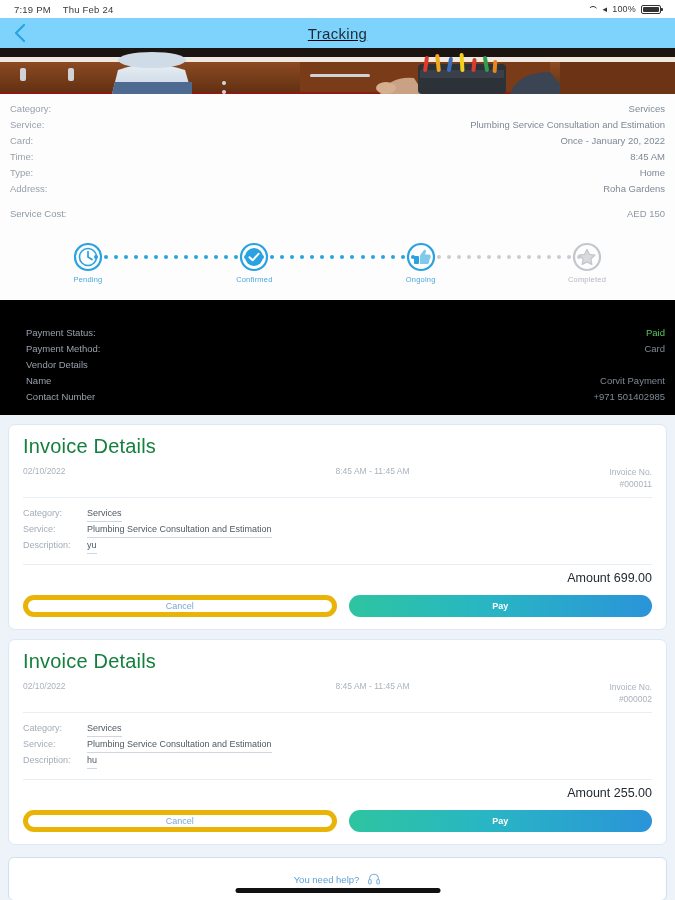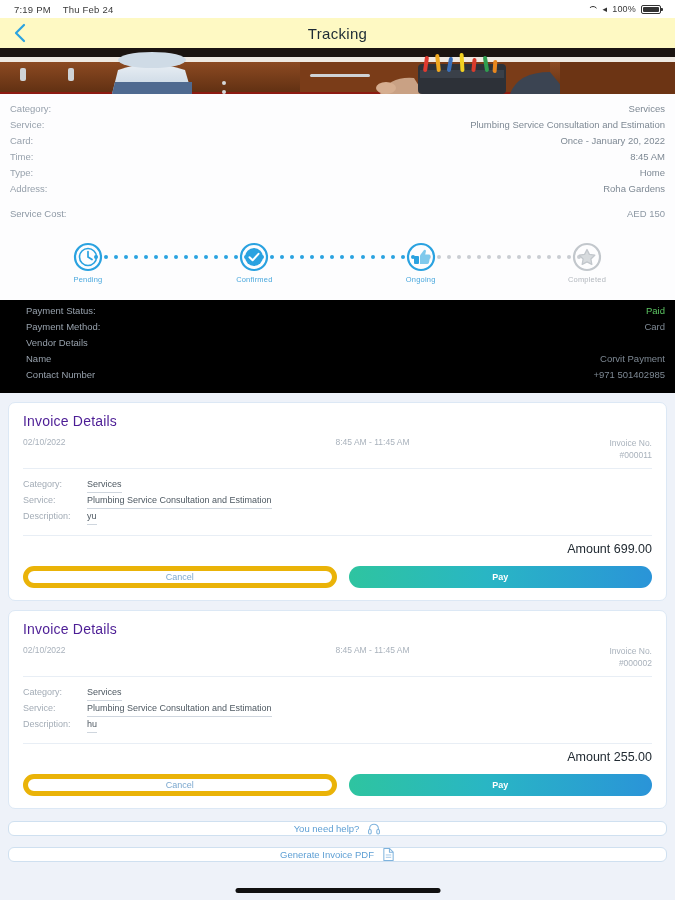--- a/index.html
+++ b/index.html
@@ -31,22 +31,22 @@
     position: relative; padding: 1px;
   }
   .battery::after {
     content: ""; position: absolute; right: -3px; top: 2.5px;
     width: 2px; height: 3px; background: #333; border-radius: 0 1px 1px 0;
   }
   .battery i { display: block; height: 100%; width: 100%; background: #333; border-radius: 1px; }
 
   
   .navbar {
-    height: 30px; background: #fef9c3; position: relative;
-    display: flex; align-items: center; justify-content: center;
+    height: 30px; background: #7dd3fc; position: relative;
+    display: flex; align-items: center; justify-content: center; text-decoration: underline;
   }
   .back-btn {
     position: absolute; left: 6px; top: 50%; transform: translateY(-50%);
     width: 26px; height: 26px; display: flex; align-items: center; justify-content: center;
     cursor: pointer;
   }
   .back-btn svg { display: block; }
   .nav-title { font-size: 15px; color: #1d2b35; letter-spacing: .3px; }
 
   
@@ -84,29 +84,29 @@
     position: absolute; top: 0; left: 0; right: 0;
     display: flex; justify-content: space-between; padding: 0 60px;
   }
   .step { display: flex; flex-direction: column; align-items: center; width: 56px; cursor: pointer; }
   .step .circ { width: 30px; height: 30px; }
   .step .lbl { margin-top: 3px; font-size: 7.5px; color: #4aa8dd; letter-spacing: .2px; }
   .step.off .lbl { color: #b3b8be; }
 
   
   .paymeta { background: #000000; padding: 3px 10px 10px 26px; }
-  .paid { color: #5cc462 !important; }
+  .paid { color: #5cc462 !important; margin-top: 22px; }
 
   
   .wrap { padding: 0 8px; }
   .card {
     background: #fff; border: 1px solid #dce8f5; border-radius: 7px;
     margin-top: 9px; padding: 10px 14px 12px 14px;
   }
-  .card h2 { font-size: 14px; color: #4c1d95; font-weight: normal; letter-spacing: .2px; }
+  .card h2 { font-size: 20px; color: #15803d; font-weight: normal; letter-spacing: .2px; }
   .inv-meta {
     display: flex; justify-content: space-between; align-items: flex-start;
     margin-top: 8px; font-size: 8.5px; color: #a9b2bc;
   }
   .inv-meta .mid { margin-left: 70px; }
   .inv-meta .right { text-align: right; line-height: 12px; }
   .sep { height: 1px; background: #e8eef5; margin: 7px 0 8px 0; }
   .irow { display: flex; font-size: 9px; line-height: 15px; }
   .irow .k { width: 64px; color: #a3acb6; flex: none; }
   .irow .v { color: #4e5962; border-bottom: 1px solid #cfd6de; }
@@ -119,21 +119,21 @@
   }
   .btn-cancel { background: #fff; border: 5px solid #eab308; color: #7ca8cf; }
   .btn-pay {
     background: linear-gradient(90deg, #2ec4a0 0%, #29b6c4 45%, #2a94d8 100%);
     color: #fff; border: none; font-weight: bold;
   }
 
   
   .foot { padding: 12px 8px 0 8px; }
   .wide-btn {
-    height: 15px; background: #fff; border: 1px solid #cfe0f0; border-radius: 6px;
+    height: 44px; background: #fff; border: 1px solid #cfe0f0; border-radius: 6px;
     display: flex; align-items: center; justify-content: center; gap: 8px;
     font-size: 9.5px; color: #5e9fd4; margin-bottom: 11px; cursor: pointer;
   }
   .wide-btn .gi { display: flex; align-items: center; }
 
   
   .home-ind {
     position: absolute; bottom: 7px; left: 50%; transform: translateX(-50%);
     width: 205px; height: 5px; background: #111; border-radius: 3px;
   }

